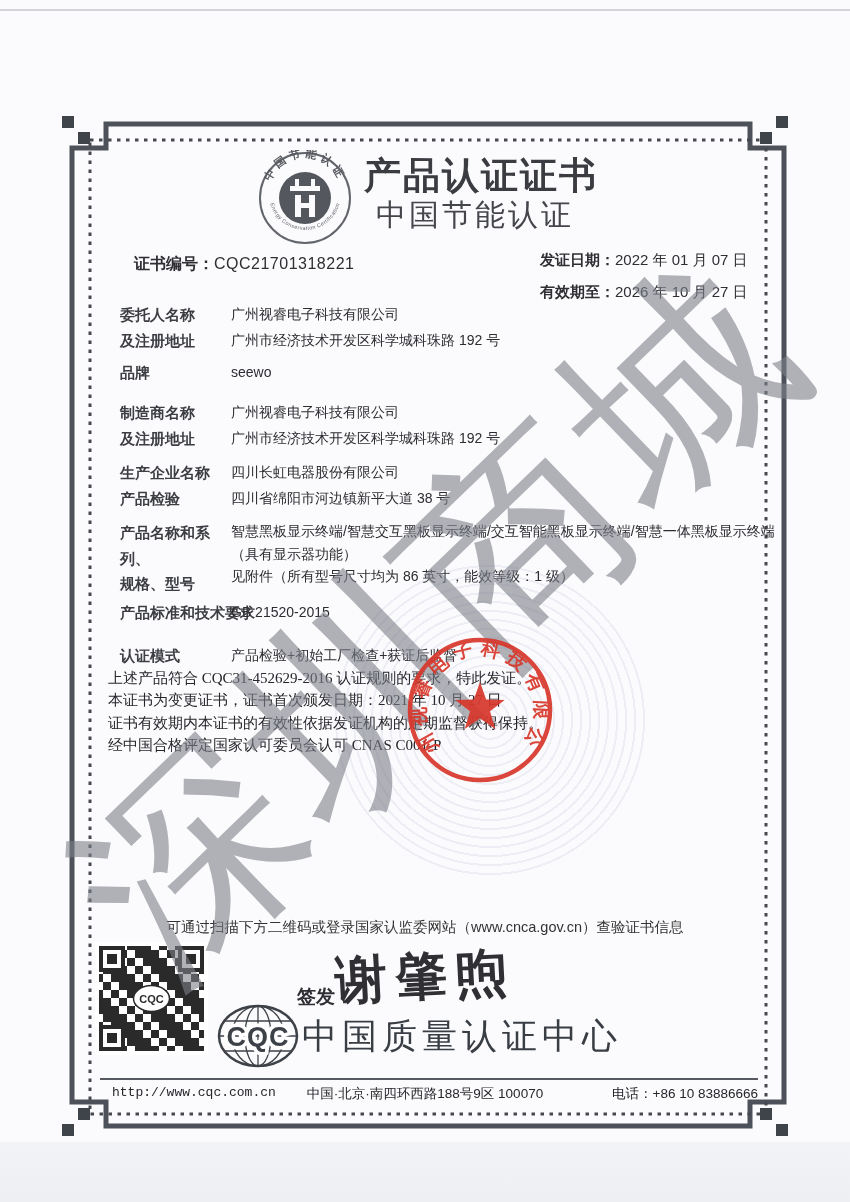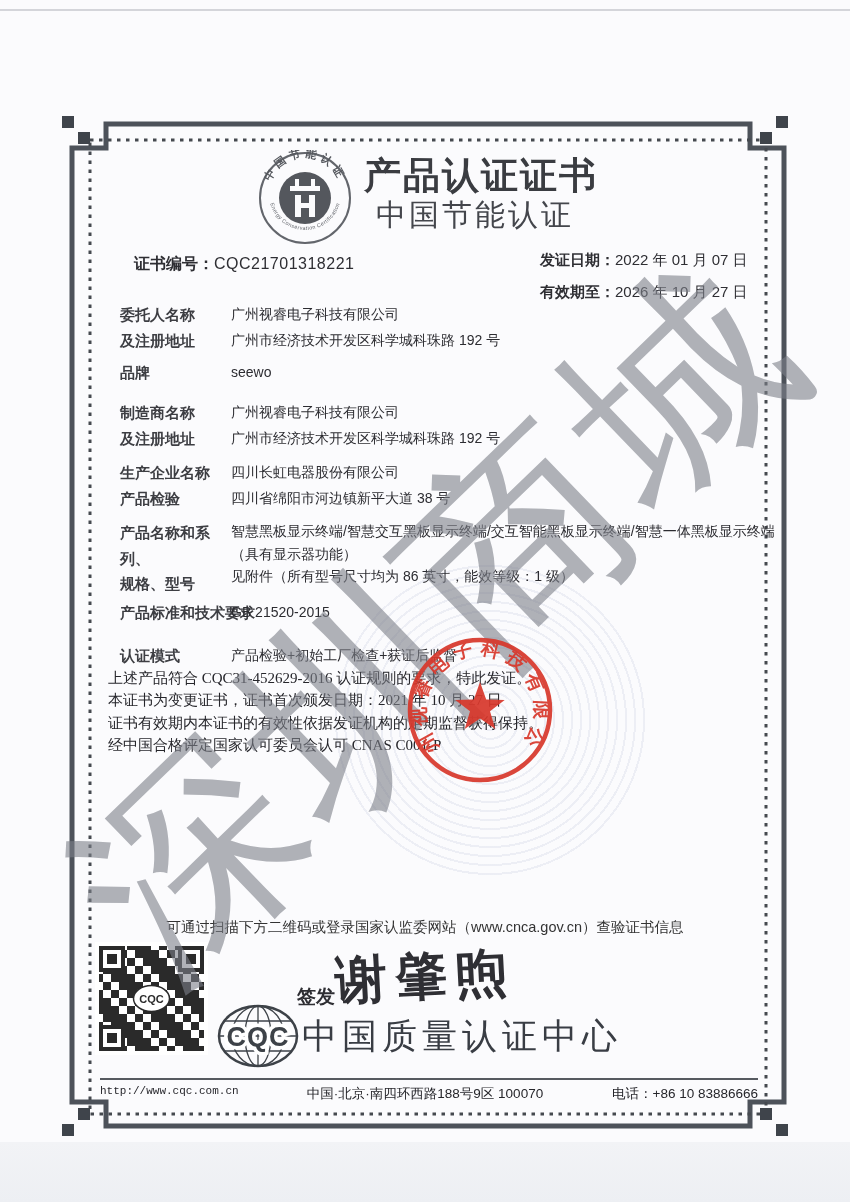--- a/index.html
+++ b/index.html
@@ -47,21 +47,21 @@
   #qr-note{left:0;top:918px;width:850px;text-align:center;font-size:14.5px;color:#333;z-index:2;}
   #qr-code{left:95px;top:942px;z-index:2;}
   #sign-label{left:297px;top:984px;font-size:19px;font-weight:bold;z-index:2;}
   #signature{left:335px;top:942px;font-family:"Liberation Serif",serif;font-size:52px;font-weight:bold;
      letter-spacing:8px;color:#2f2f34;transform:rotate(-3deg);z-index:2;}
   #cqc-logo{left:216px;top:1003px;z-index:2;}
   #org-name{left:302px;top:1013px;font-size:35px;color:#393d44;letter-spacing:5px;font-weight:500;z-index:2;}
   
   #footer-line{left:100px;top:1078px;width:658px;height:2px;background:#565a60;z-index:2;}
   #footer{left:0;top:1085px;width:850px;font-size:13.5px;color:#26262b;z-index:2;}
-  #footer-web{position:absolute;left:100px;top:0;font-family:"Liberation Mono",monospace;font-size:11px;}
+  #footer-web{position:absolute;left:112px;top:0;font-family:"Liberation Mono",monospace;font-size:13px;}
   #footer-addr{position:absolute;left:0;top:0;width:850px;text-align:center;}
   #footer-phone{position:absolute;right:92px;top:0;}
 </style>
 </head>
 <body>
 
 <div id="page">
 
   <div id="scan-top-line" class="abs"></div>
   <div id="guilloche" class="abs"></div>

